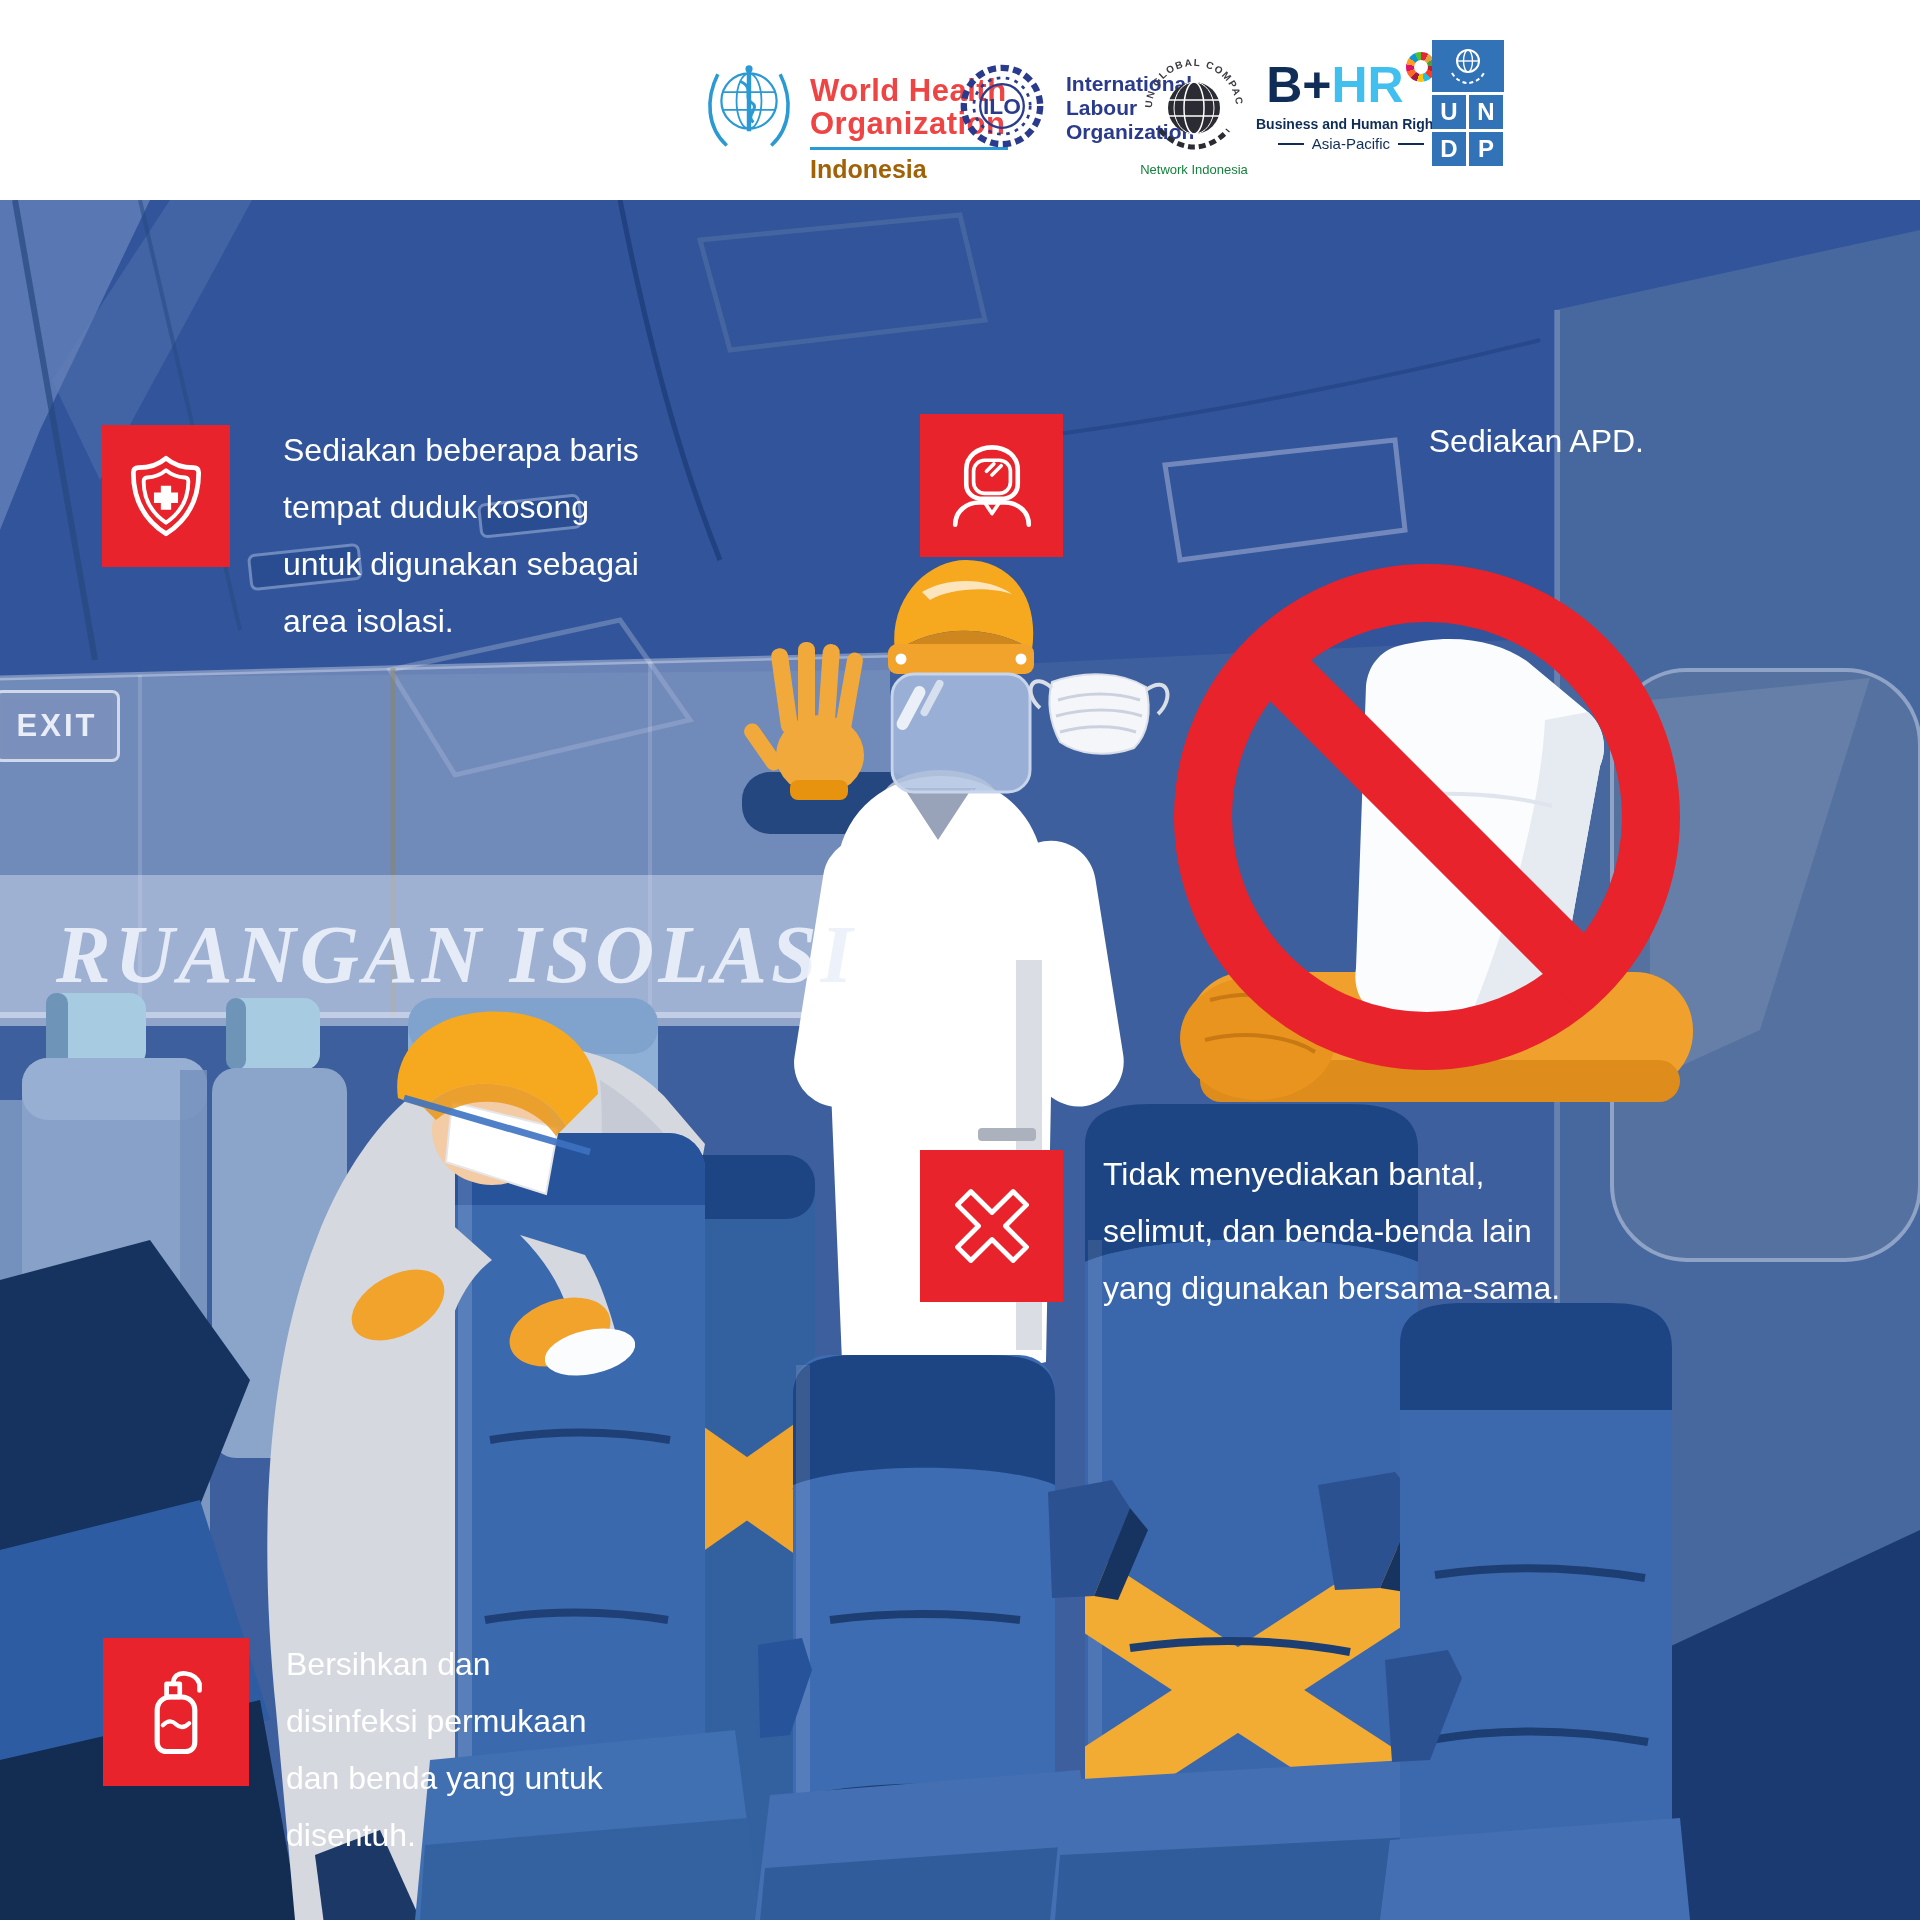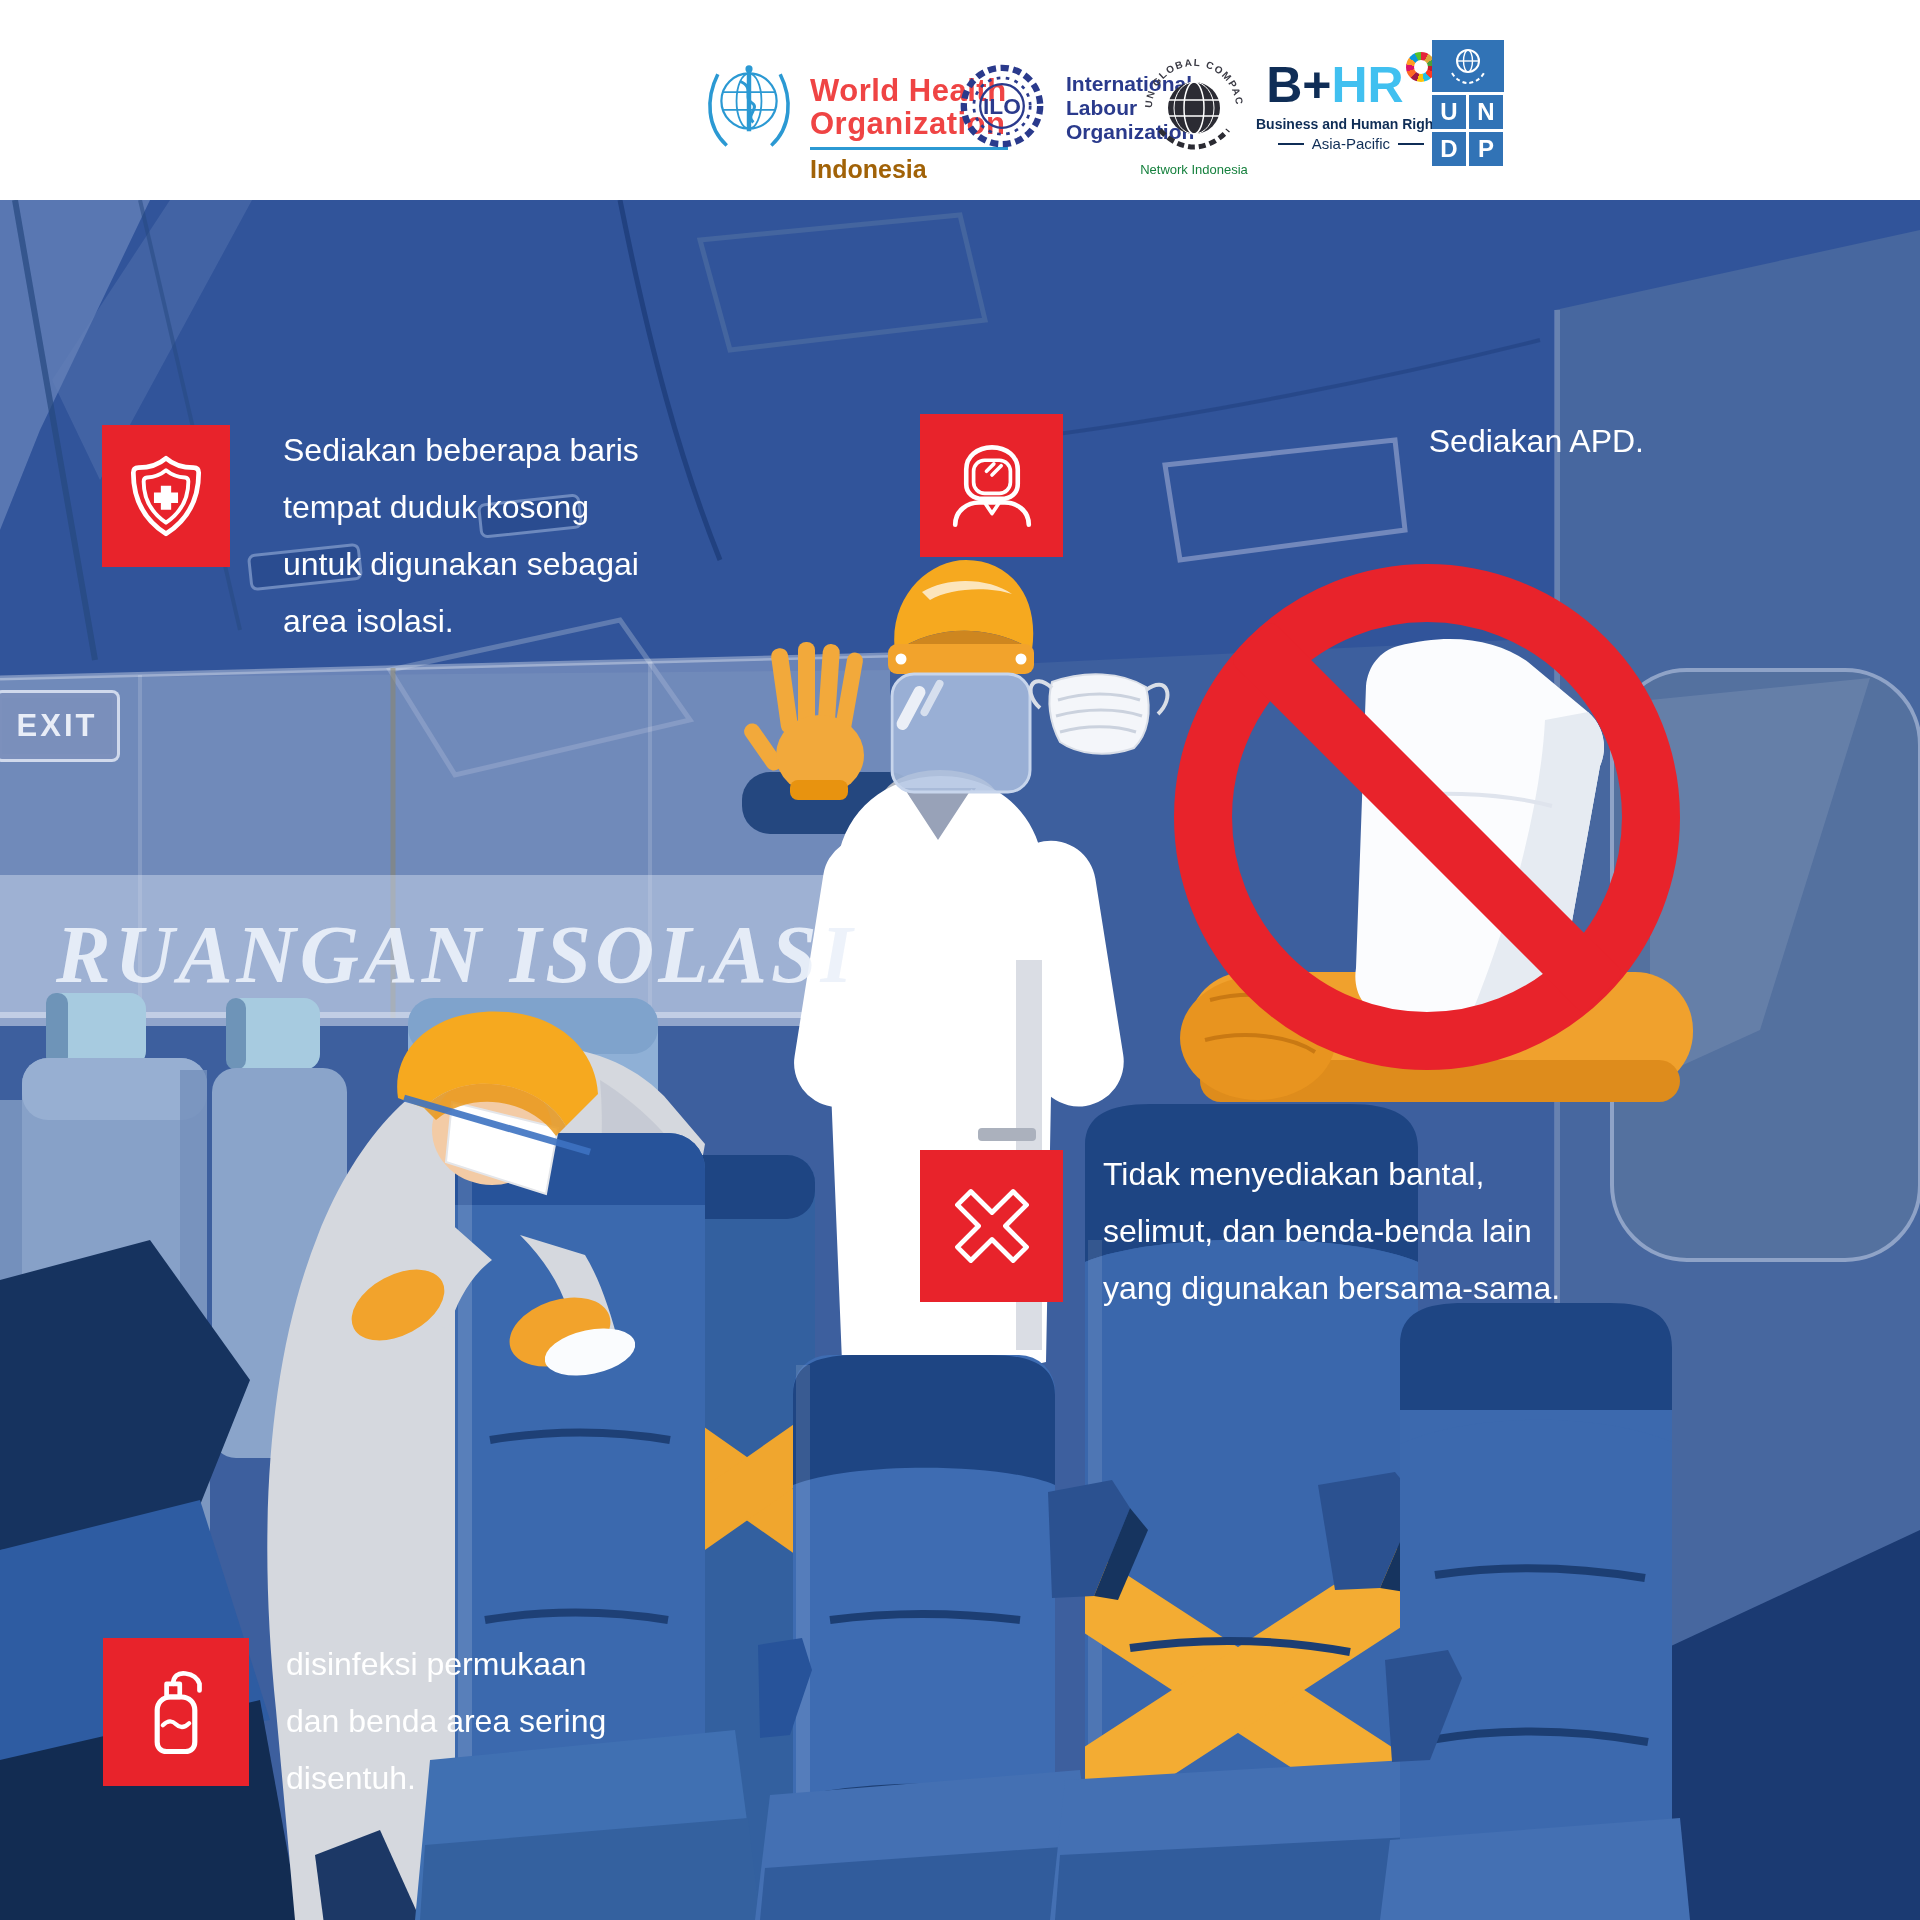--- a/index.html
+++ b/index.html
@@ -420,19 +420,20 @@
 
     <div class="overlay tip-box" style="left:103px;top:1438px;width:146px;height:148px;">
       <svg width="94" height="94" viewBox="0 0 100 100" stroke="#FFF" fill="none" stroke-linecap="round" stroke-linejoin="round">
         <path d="M47 20 C47 12 52 8 60 9 C68 10 73 14 75 20 L75 27" stroke-width="5"></path>
         <rect x="40" y="20" width="14" height="14" stroke-width="5"></rect>
         <path d="M30 48 C30 40 36 34 44 34 L56 34 C64 34 70 40 70 48 L70 82 C70 88 66 92 60 92 L40 92 C34 92 30 88 30 82 Z" stroke-width="5.5"></path>
         <path d="M36 64 C41 59 46 59 50 63 C54 67 59 67 64 62" stroke-width="4.5"></path>
       </svg>
     </div>
     <div class="overlay tip-text" style="left:286px;top:1436px;width:430px;">
+      <div>Bersihkan dan</div>
       <div>disinfeksi permukaan</div>
-      <div>dan benda area sering</div>
+      <div>dan benda yang untuk</div>
       <div>disentuh.</div>
     </div>
 
   </div>
 </div>
 
 </body></html>

